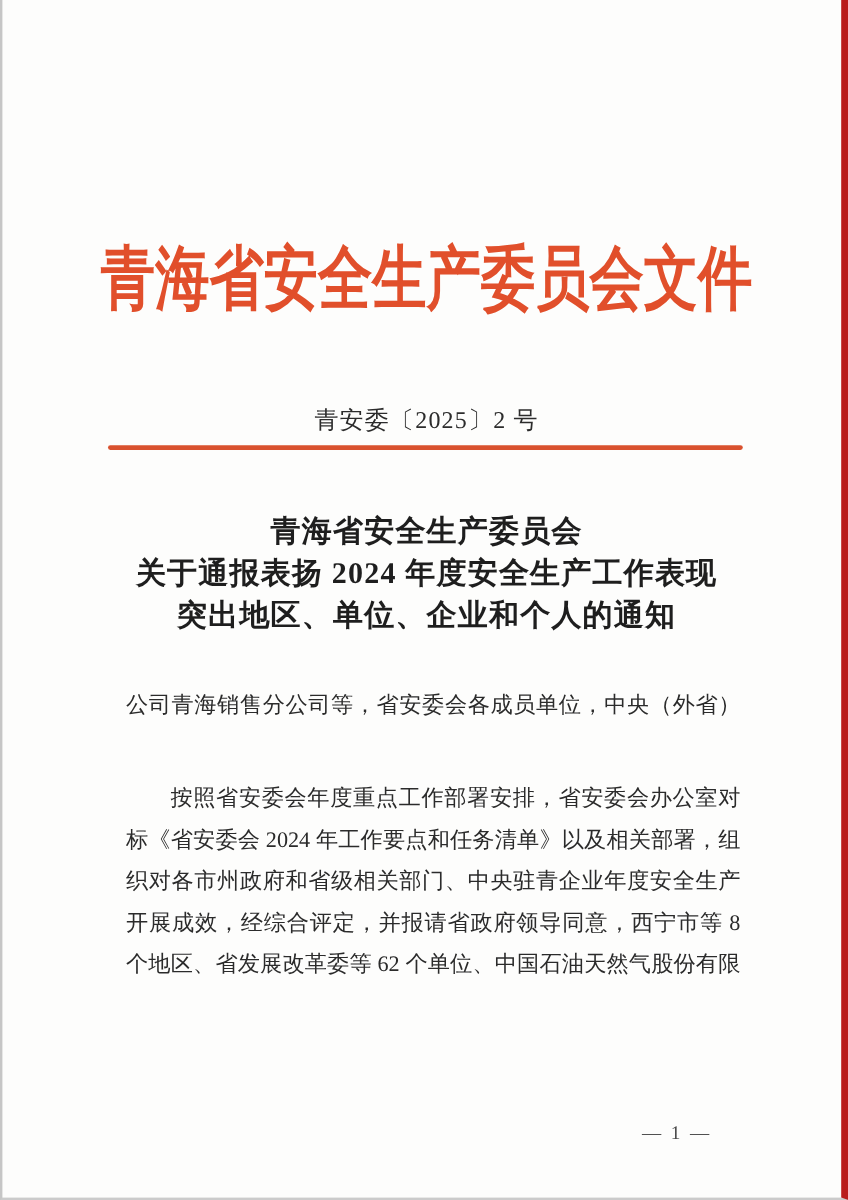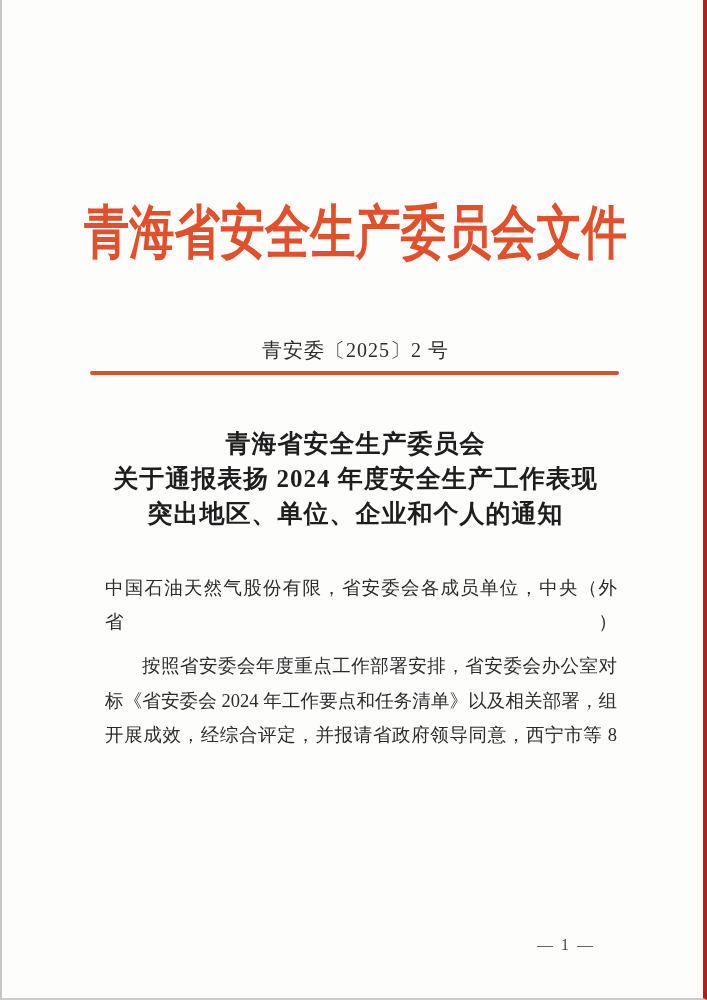--- a/index.html
+++ b/index.html
@@ -9,21 +9,21 @@
     font-family: "Liberation Serif", "DejaVu Serif", serif;
   }
   .scan-page {
     position: relative;
     width: 707px;
     height: 1000px;
     margin: 0 auto;
     background: #fdfdfc;
     box-sizing: border-box;
     border-left: 2px solid #c6c6c6;
-    border-right: 4px solid #b91c1c;
+    border-right: 6px solid #b91c1c;
     border-bottom: 2px solid #cbcbcb;
     overflow: hidden;
   }
   .letterhead {
     position: absolute;
     top: 201px;
     left: 0;
     width: 707px;
     text-align: center;
     font-size: 58px;
@@ -109,21 +109,23 @@
 
   <div class="red-rule" style="background: rgb(217, 81, 46);"></div>
 
   <div class="doc-title">
     <div>青海省安全生产委员会</div>
     <div>关于通报表扬 2024 年度安全生产工作表现</div>
     <div>突出地区、单位、企业和个人的通知</div>
   </div>
 
   <div class="doc-body">
-    <div class="body-line justified">中国石油天然气股份有限，省安委会各成员单位，中央（外省）</div>
+    <div class="body-line justified">公司青海销售分公司等，省安委会各成员单位，中央（外省）</div>
     <div class="body-line justified indent">按照省安委会年度重点工作部署安排，省安委会办公室对</div>
     <div class="body-line justified">标《省安委会 2024 年工作要点和任务清单》以及相关部署，组</div>
+    <div class="body-line justified">织对各市州政府和省级相关部门、中央驻青企业年度安全生产</div>
     <div class="body-line justified">开展成效，经综合评定，并报请省政府领导同意，西宁市等 8</div>
+    <div class="body-line justified">个地区、省发展改革委等 62 个单位、中国石油天然气股份有限</div>
   </div>
 
   <div class="page-footer">— 1 —</div>
 
 </div>
 
 </body></html>

